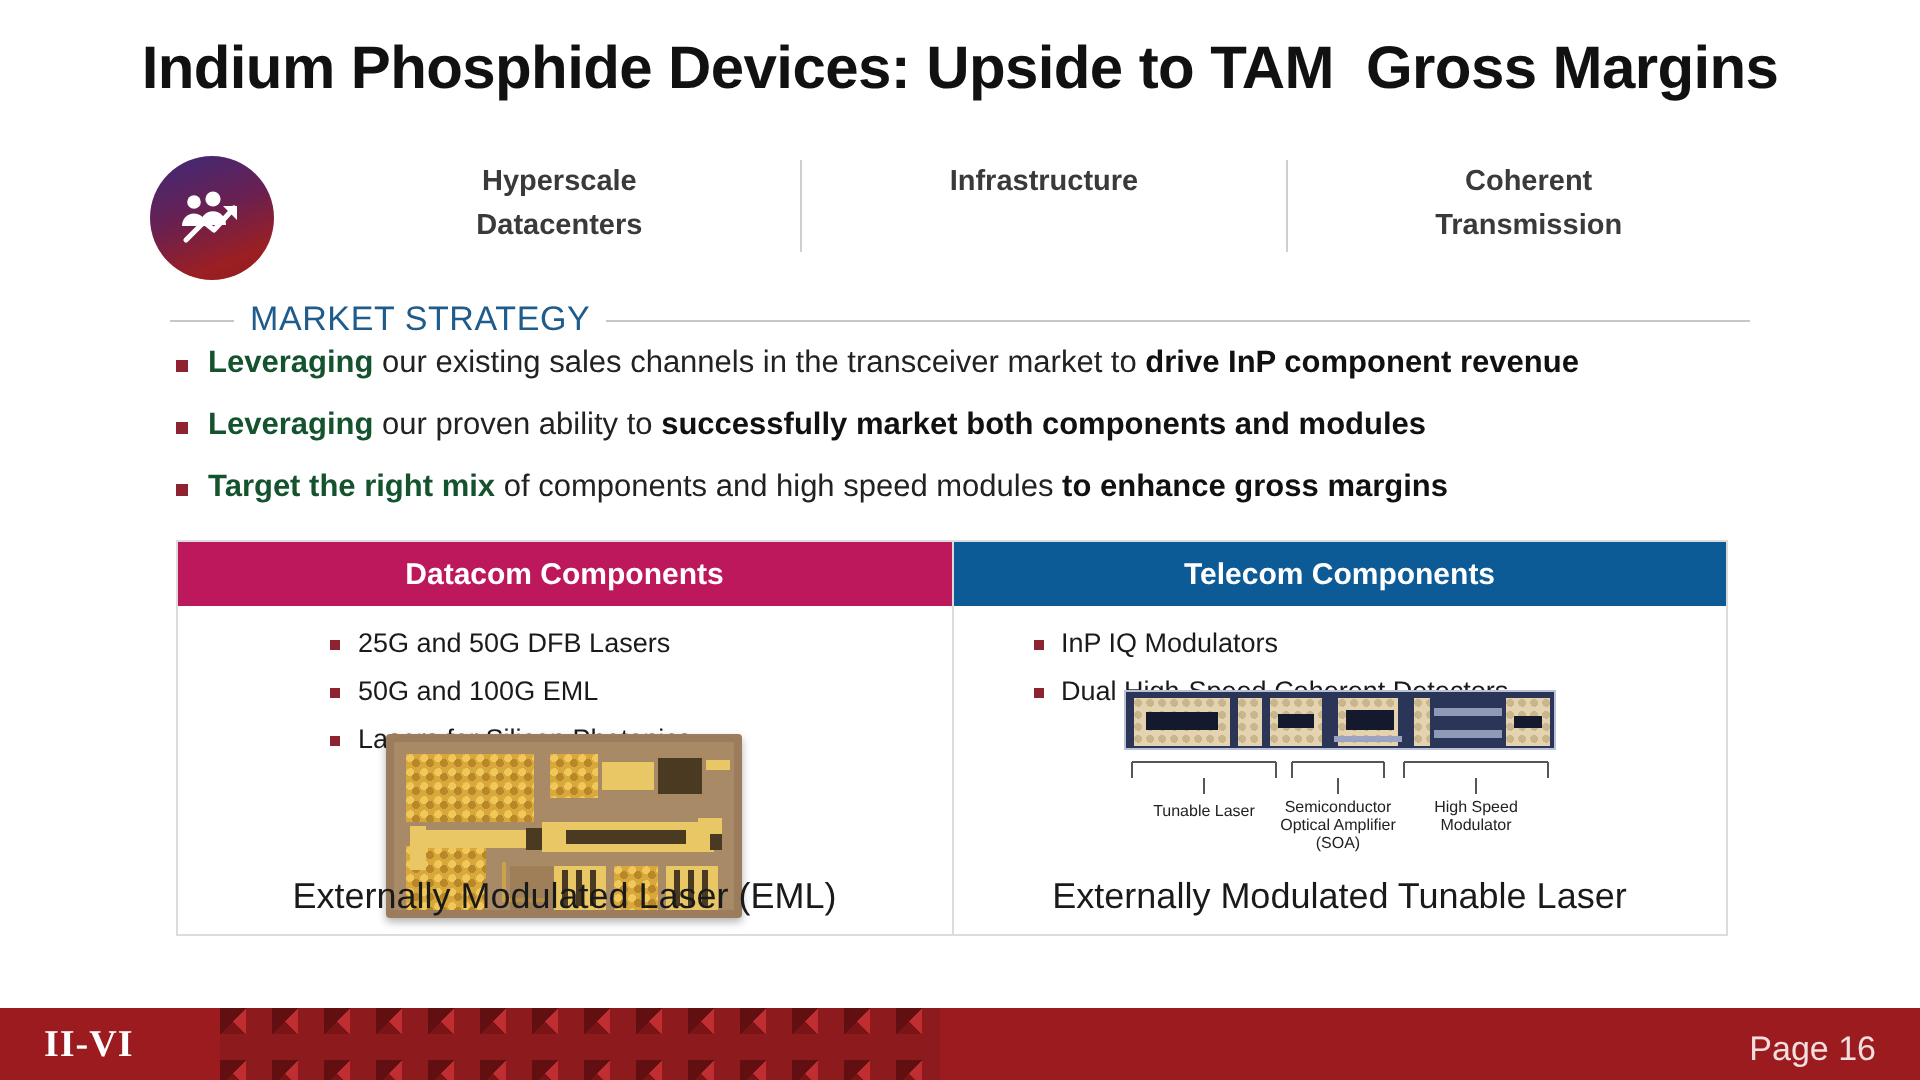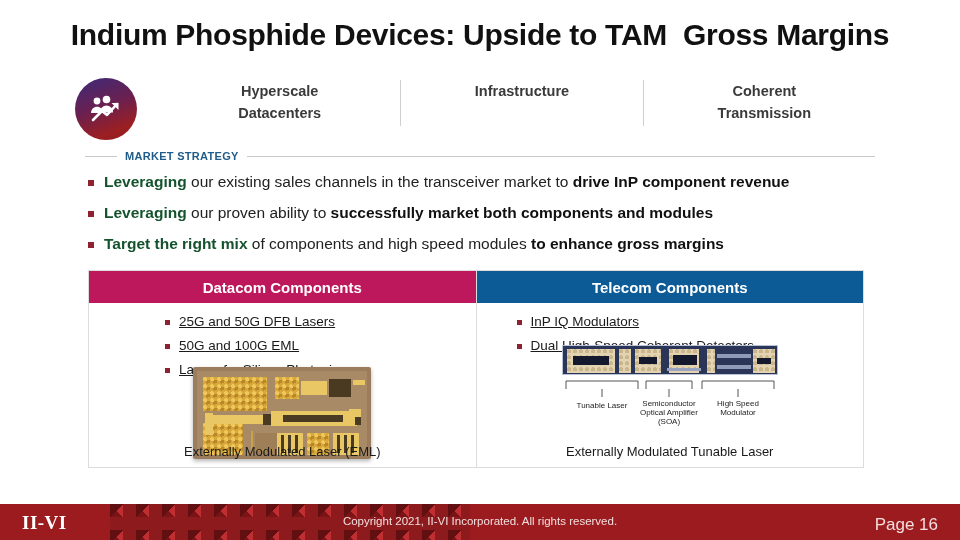--- a/index.html
+++ b/index.html
@@ -41,21 +41,21 @@
 
   
   .sect {
     position: absolute; left: 85px; top: 150px; width: 790px;
     display: flex; align-items: center; gap: 8px;
   }
   .sect .rule { height: 1px; background: #c8c8c8; }
   .sect .rule.left  { width: 32px; flex: 0 0 32px; }
   .sect .rule.right { flex: 1 1 auto; }
   .sect .lbl {
-    font-size: 11px; font-weight: bold; color: #1f5c8b;
+    font-size: 17px; font-weight: normal; color: #1f5c8b;
     letter-spacing: 0.3px; white-space: nowrap;
   }
 
   
   .bullets { position: absolute; left: 88px; top: 172px; width: 800px; }
   .blt { display: flex; align-items: flex-start; margin-bottom: 10px; }
   .blt .sq {
     width: 6px; height: 6px; background: #8f2230; margin: 8px 10px 0 0; flex: 0 0 auto;
   }
   .blt .txt { font-size: 15.5px; color: #222222; line-height: 1.35; white-space: pre-wrap; }
@@ -73,21 +73,21 @@
     height: 32px; display: flex; align-items: center; justify-content: center;
     font-size: 15px; font-weight: bold; color: #ffffff;
   }
   .thead.red  { background: #be185d; }
   .thead.blue { background: #0c5b97; }
   .tbody { flex: 1 1 auto; padding: 10px 0 0 0; position: relative; }
   .tlist { padding-left: 76px; }
   .tlist.r { padding-left: 40px; }
   .titem { display: flex; align-items: flex-start; margin-bottom: 5px; }
   .titem .sq { width: 5px; height: 5px; background: #8f2230; margin: 7px 9px 0 0; flex: 0 0 auto; }
-  .titem .txt { font-size: 13.5px; color: #1a1a1a; line-height: 1.4; white-space: pre; text-decoration: underline; }
+  .titem .txt { font-size: 13.5px; color: #1a1a1a; line-height: 1.4; white-space: pre; }
 
   
   .eml-wrap { position: absolute; left: 50%; transform: translateX(-50%); top: 64px; }
   .eml { width: 178px; height: 92px; background: #9b7d5e; border-radius: 2px;
          box-shadow: 0 2px 4px rgba(0,0,0,.3); position: relative; overflow: hidden; }
   .eml .inner { position: absolute; inset: 4px; background: #a98a66; }
   .pad { position: absolute; background: #d8a93a;
          background-image: radial-gradient(circle at 30% 30%, #f0c75a 0 2px, transparent 2px),
                            radial-gradient(circle at 70% 65%, #b8872a 0 2px, transparent 2px);
          background-size: 7px 7px; }
@@ -104,21 +104,21 @@
   .tl-line { position: absolute; background: #8f99b8; }
   .tl-blk { position: absolute; background: #15192e; }
 
   
   .brk { position: absolute; left: 50%; transform: translateX(-50%); top: 76px; width: 216px; height: 52px; }
   .brk svg { display: block; }
 
   
   .cap {
     position: absolute; bottom: 8px; left: 0; width: 100%;
-    text-align: center; font-size: 13px; color: #1a1a1a; margin-top: 36px;
+    text-align: center; font-size: 18px; color: #1a1a1a; margin-top: 36px;
   }
 
   
   .footer {
     position: absolute; left: 0; bottom: 0; width: 960px; height: 36px;
     background: #9b1b1e; overflow: hidden;
   }
   .footer .facets {
     position: absolute; left: 110px; top: 0; width: 360px; height: 36px;
     background:
@@ -304,17 +304,16 @@
         </div>
 
         <div class="cap">Externally Modulated Tunable Laser</div>
       </div>
     </div>
   </div>
 
   <div class="footer">
     <div class="facets"></div>
     <div class="logo">II-VI</div>
-    <div class="copy">Copyright 2021, II-VI Incorporated. All rights reserved.</div>
     <div class="page">Page 16</div>
   </div>
 
 </div>
 
 </body></html>

